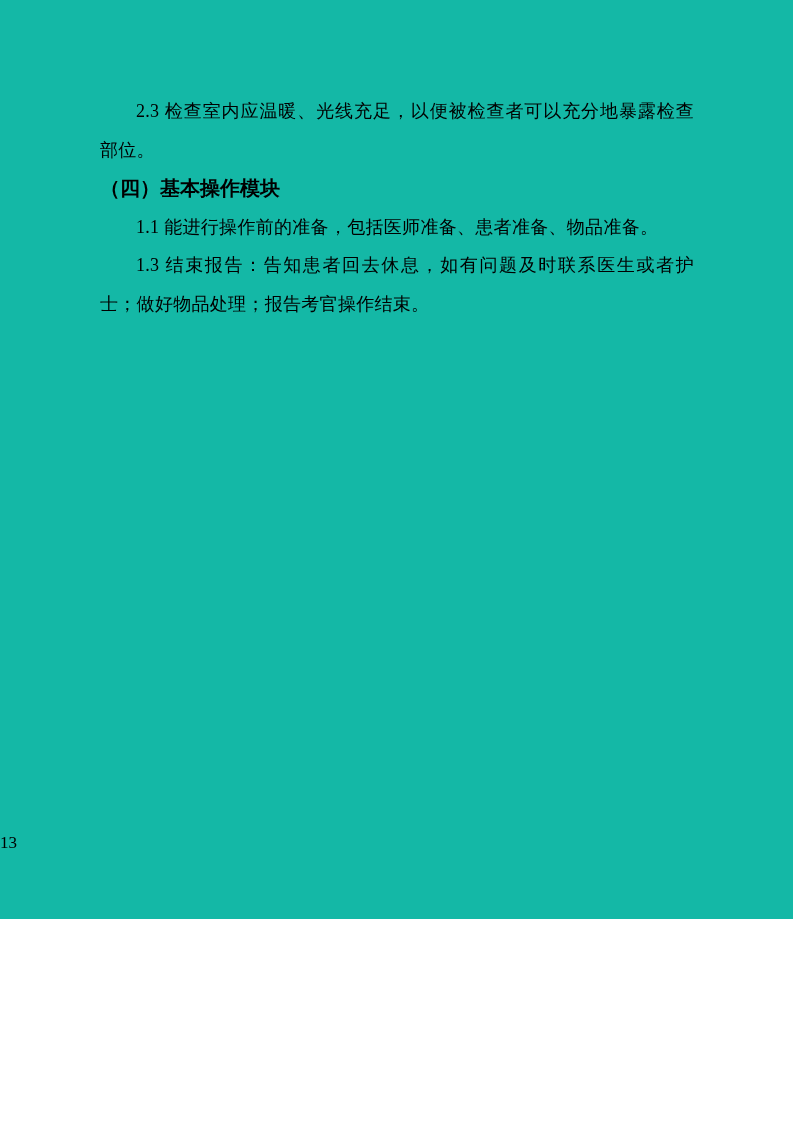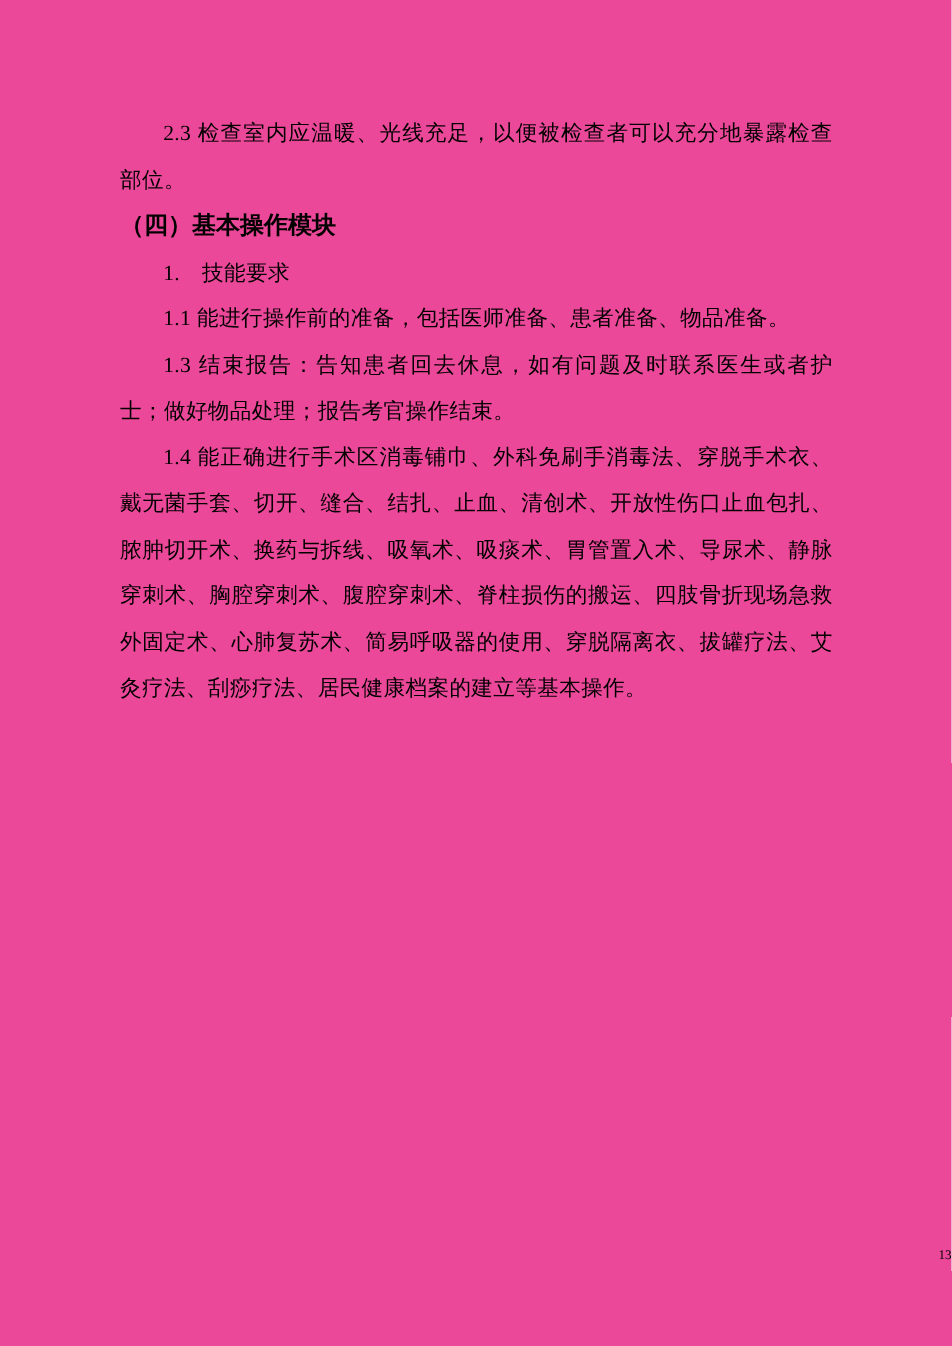--- a/index.html
+++ b/index.html
@@ -3,22 +3,22 @@
   <meta charset="utf-8">
   <style>
     html, body {
       margin: 0;
       padding: 0;
       background: #ffffff;
     }
     .page {
       position: relative;
       width: 793px;
-      height: 1122px;
-      background: #ec4899;
+      height: 919px;
+      background: #14b8a6;
       font-family: "Liberation Serif", "DejaVu Serif", serif;
       color: #000000;
       overflow: hidden;
     }
     .content {
       position: absolute;
       top: 92px;
       left: 100px;
       width: 594px;
     }
@@ -36,32 +36,30 @@
       line-height: 38.5px;
       font-weight: bold;
       text-indent: 0;
       text-align: left;
     }
     .page-number {
       position: absolute;
       left: 0;
       right: 0;
       bottom: 68px;
-      text-align: right;
-      font-size: 11px;
+      text-align: left;
+      font-size: 17px;
       line-height: 16px;
       color: #000000;
     }
   </style>
 </head>
 <body>
 
 <div class="page">
   <div class="content">
     <p class="para">2.3 检查室内应温暖、光线充足，以便被检查者可以充分地暴露检查部位。</p>
     <h2 class="heading">（四）基本操作模块</h2>
-    <p class="para">1.　技能要求</p>
     <p class="para">1.1 能进行操作前的准备，包括医师准备、患者准备、物品准备。</p>
     <p class="para">1.3 结束报告：告知患者回去休息，如有问题及时联系医生或者护士；做好物品处理；报告考官操作结束。</p>
-    <p class="para">1.4 能正确进行手术区消毒铺巾、外科免刷手消毒法、穿脱手术衣、戴无菌手套、切开、缝合、结扎、止血、清创术、开放性伤口止血包扎、脓肿切开术、换药与拆线、吸氧术、吸痰术、胃管置入术、导尿术、静脉穿刺术、胸腔穿刺术、腹腔穿刺术、脊柱损伤的搬运、四肢骨折现场急救外固定术、心肺复苏术、简易呼吸器的使用、穿脱隔离衣、拔罐疗法、艾灸疗法、刮痧疗法、居民健康档案的建立等基本操作。</p>
   </div>
   <div class="page-number">13</div>
 </div>
 
 </body></html>

